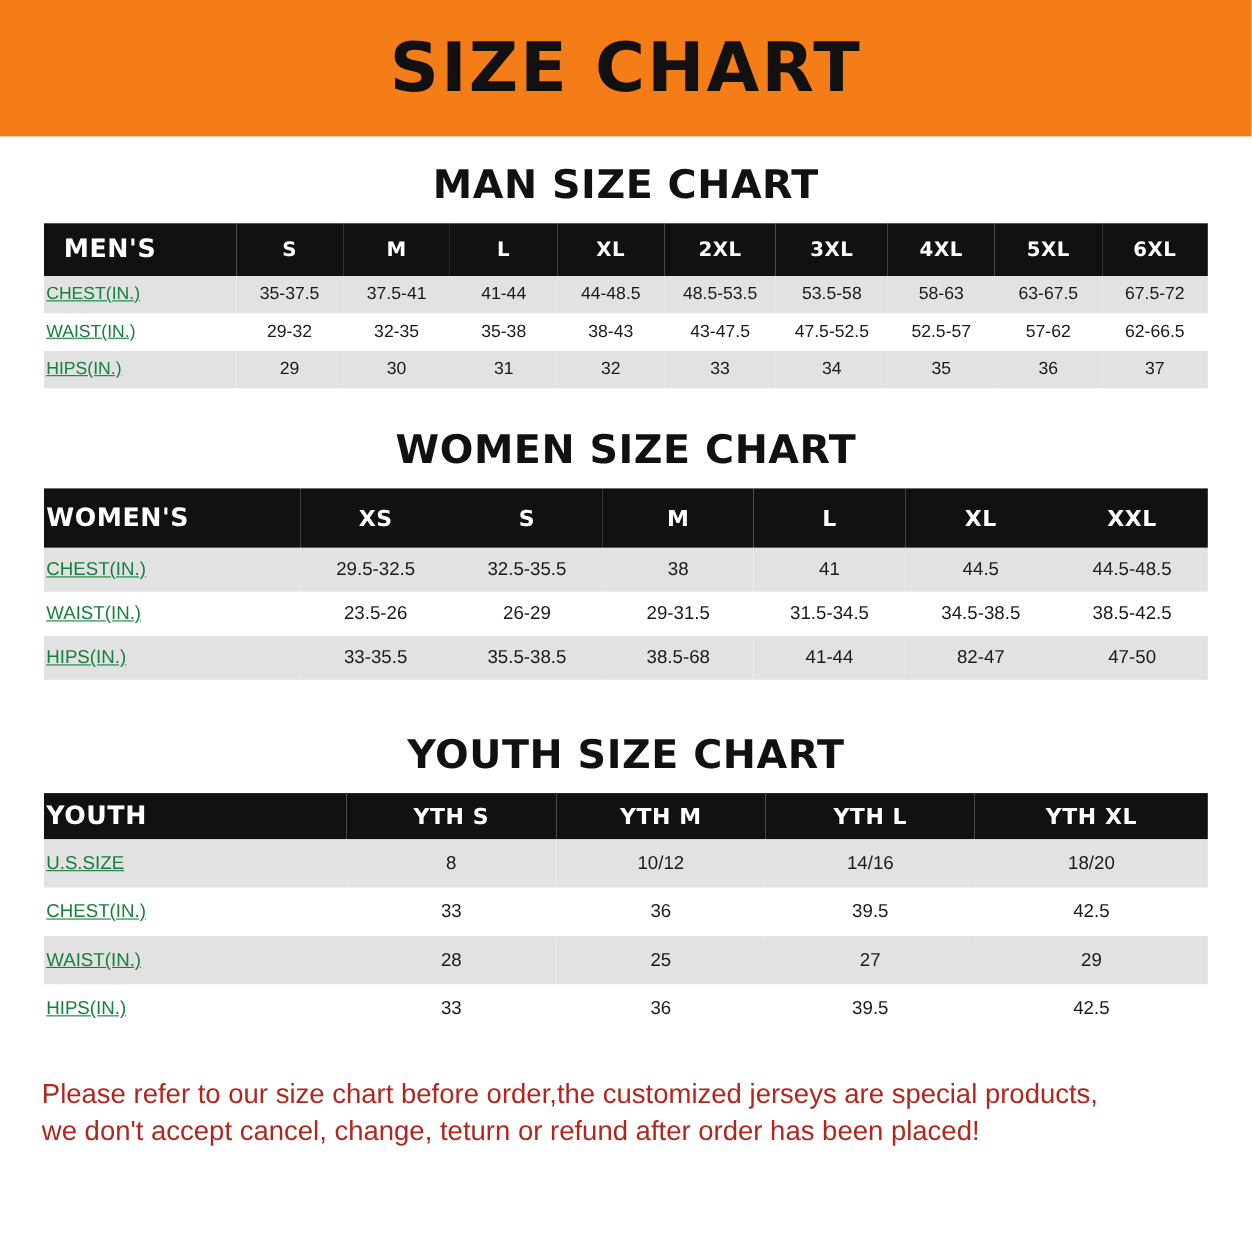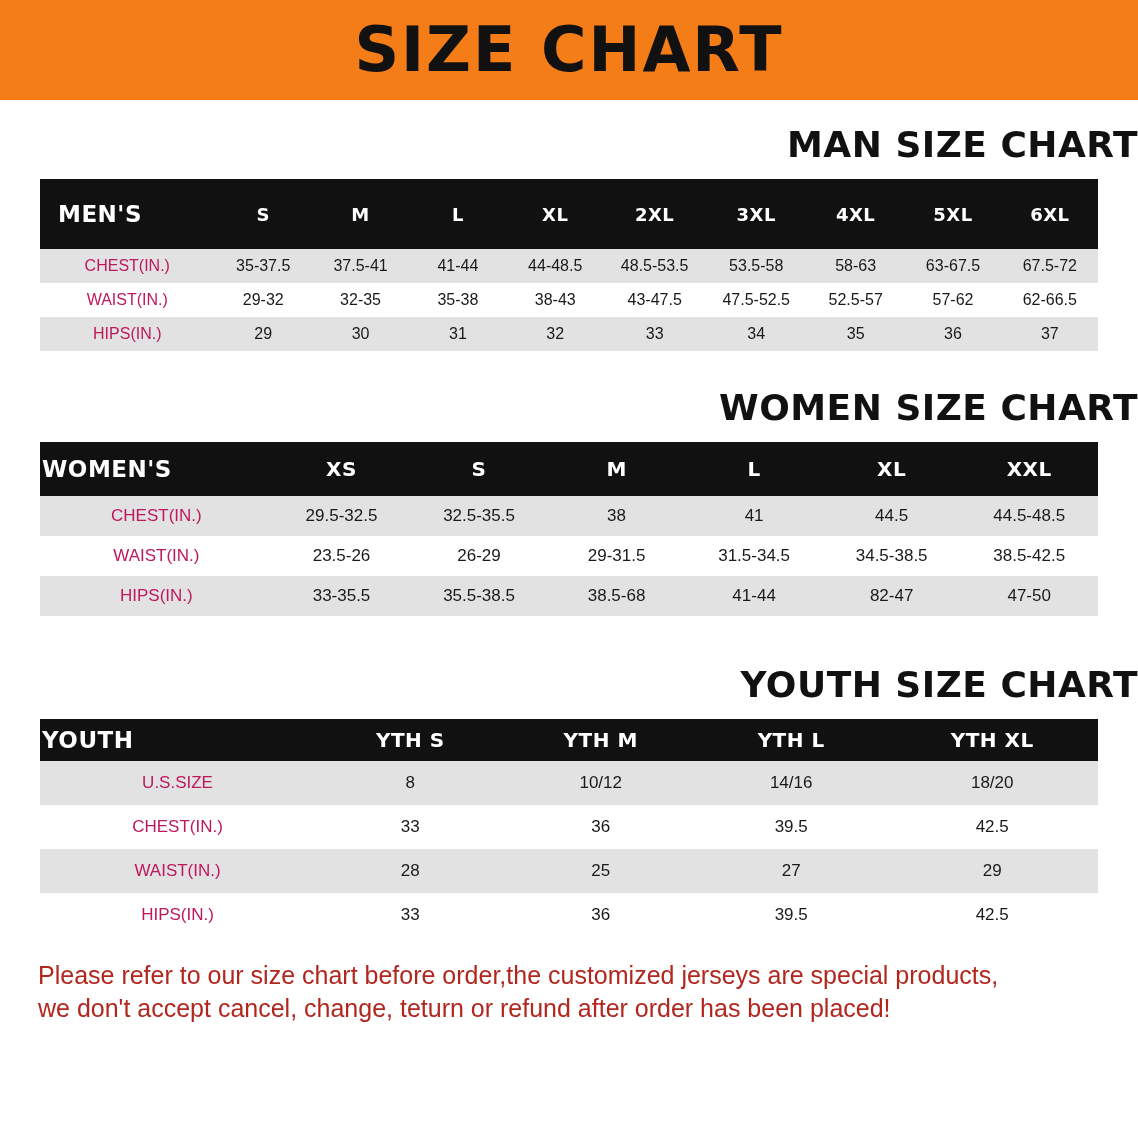--- a/index.html
+++ b/index.html
@@ -15,38 +15,38 @@
     width: 1138px;
     height: 1132px;
     position: relative;
     background: #ffffff;
     overflow: hidden;
   }
 
   
   .banner {
     width: 100%;
-    height: 100px;
+    height: 124px;
     background: #f57d17;
     display: flex;
     align-items: center;
     justify-content: center;
   }
   .banner-title {
     font-family: "DejaVu Sans", sans-serif;
     font-weight: bold;
     font-size: 62px;
     letter-spacing: 2px;
     color: #111111;
     line-height: 1;
   }
 
   
   .section-title {
-    text-align: right;
+    text-align: center;
     font-family: "DejaVu Sans", sans-serif;
     font-weight: bold;
     font-size: 36px;
     color: #111111;
     letter-spacing: 0.5px;
   }
   .mst { margin-top: 24px; }
   .wst { margin-top: 36px; }
   .yst { margin-top: 48px; }
 
@@ -60,39 +60,40 @@
     border-collapse: collapse;
     table-layout: fixed;
   }
   thead th {
     background: #111111;
     color: #ffffff;
     font-family: "DejaVu Sans", sans-serif;
     font-weight: bold;
     font-size: 19px;
     text-align: center;
-    padding: 22px 2px;
+    padding: 11px 2px;
     letter-spacing: 0.5px;
   }
   thead th.rowhead {
     text-align: left;
     padding-left: 18px;
     font-size: 22px;
   }
   tbody td {
     text-align: center;
     font-size: 17px;
     color: #1a1a1a;
     padding: 8px 2px;
     font-family: "Liberation Sans", sans-serif;
   }
   tbody td.rowhead {
-    text-align: center;
+    text-align: left;
     font-size: 17px;
-    color: #be185d;
+    color: #15803d;
+    text-decoration: underline;
   }
   tbody tr.shade td { background: #e2e2e2; }
   tbody tr.plain td { background: #ffffff; }
 
   
   #men-table thead th.rowhead { font-size: 23px; }
   #men-table thead th { font-size: 18px; }
   #men-table tbody td { font-size: 16px; }
 
   #women-table thead th.rowhead { font-size: 23px; }
@@ -102,21 +103,21 @@
   #women-table tbody td { padding: 10px 2px; }
 
   #youth-table thead th.rowhead { font-size: 23px; }
   #youth-table thead th { font-size: 20px; }
   #youth-table tbody td { font-size: 17px; }
   #youth-table thead th { padding: 8px 2px; }
   #youth-table tbody td { padding: 12px 2px; }
 
   
   .note {
-    margin: 22px 38px 0 38px;
+    margin: 40px 38px 0 38px;
     color: #b3261e;
     font-family: "Liberation Sans", sans-serif;
     font-size: 25px;
     line-height: 1.33;
     text-align: left;
   }
 </style>
 </head>
 <body>
 

